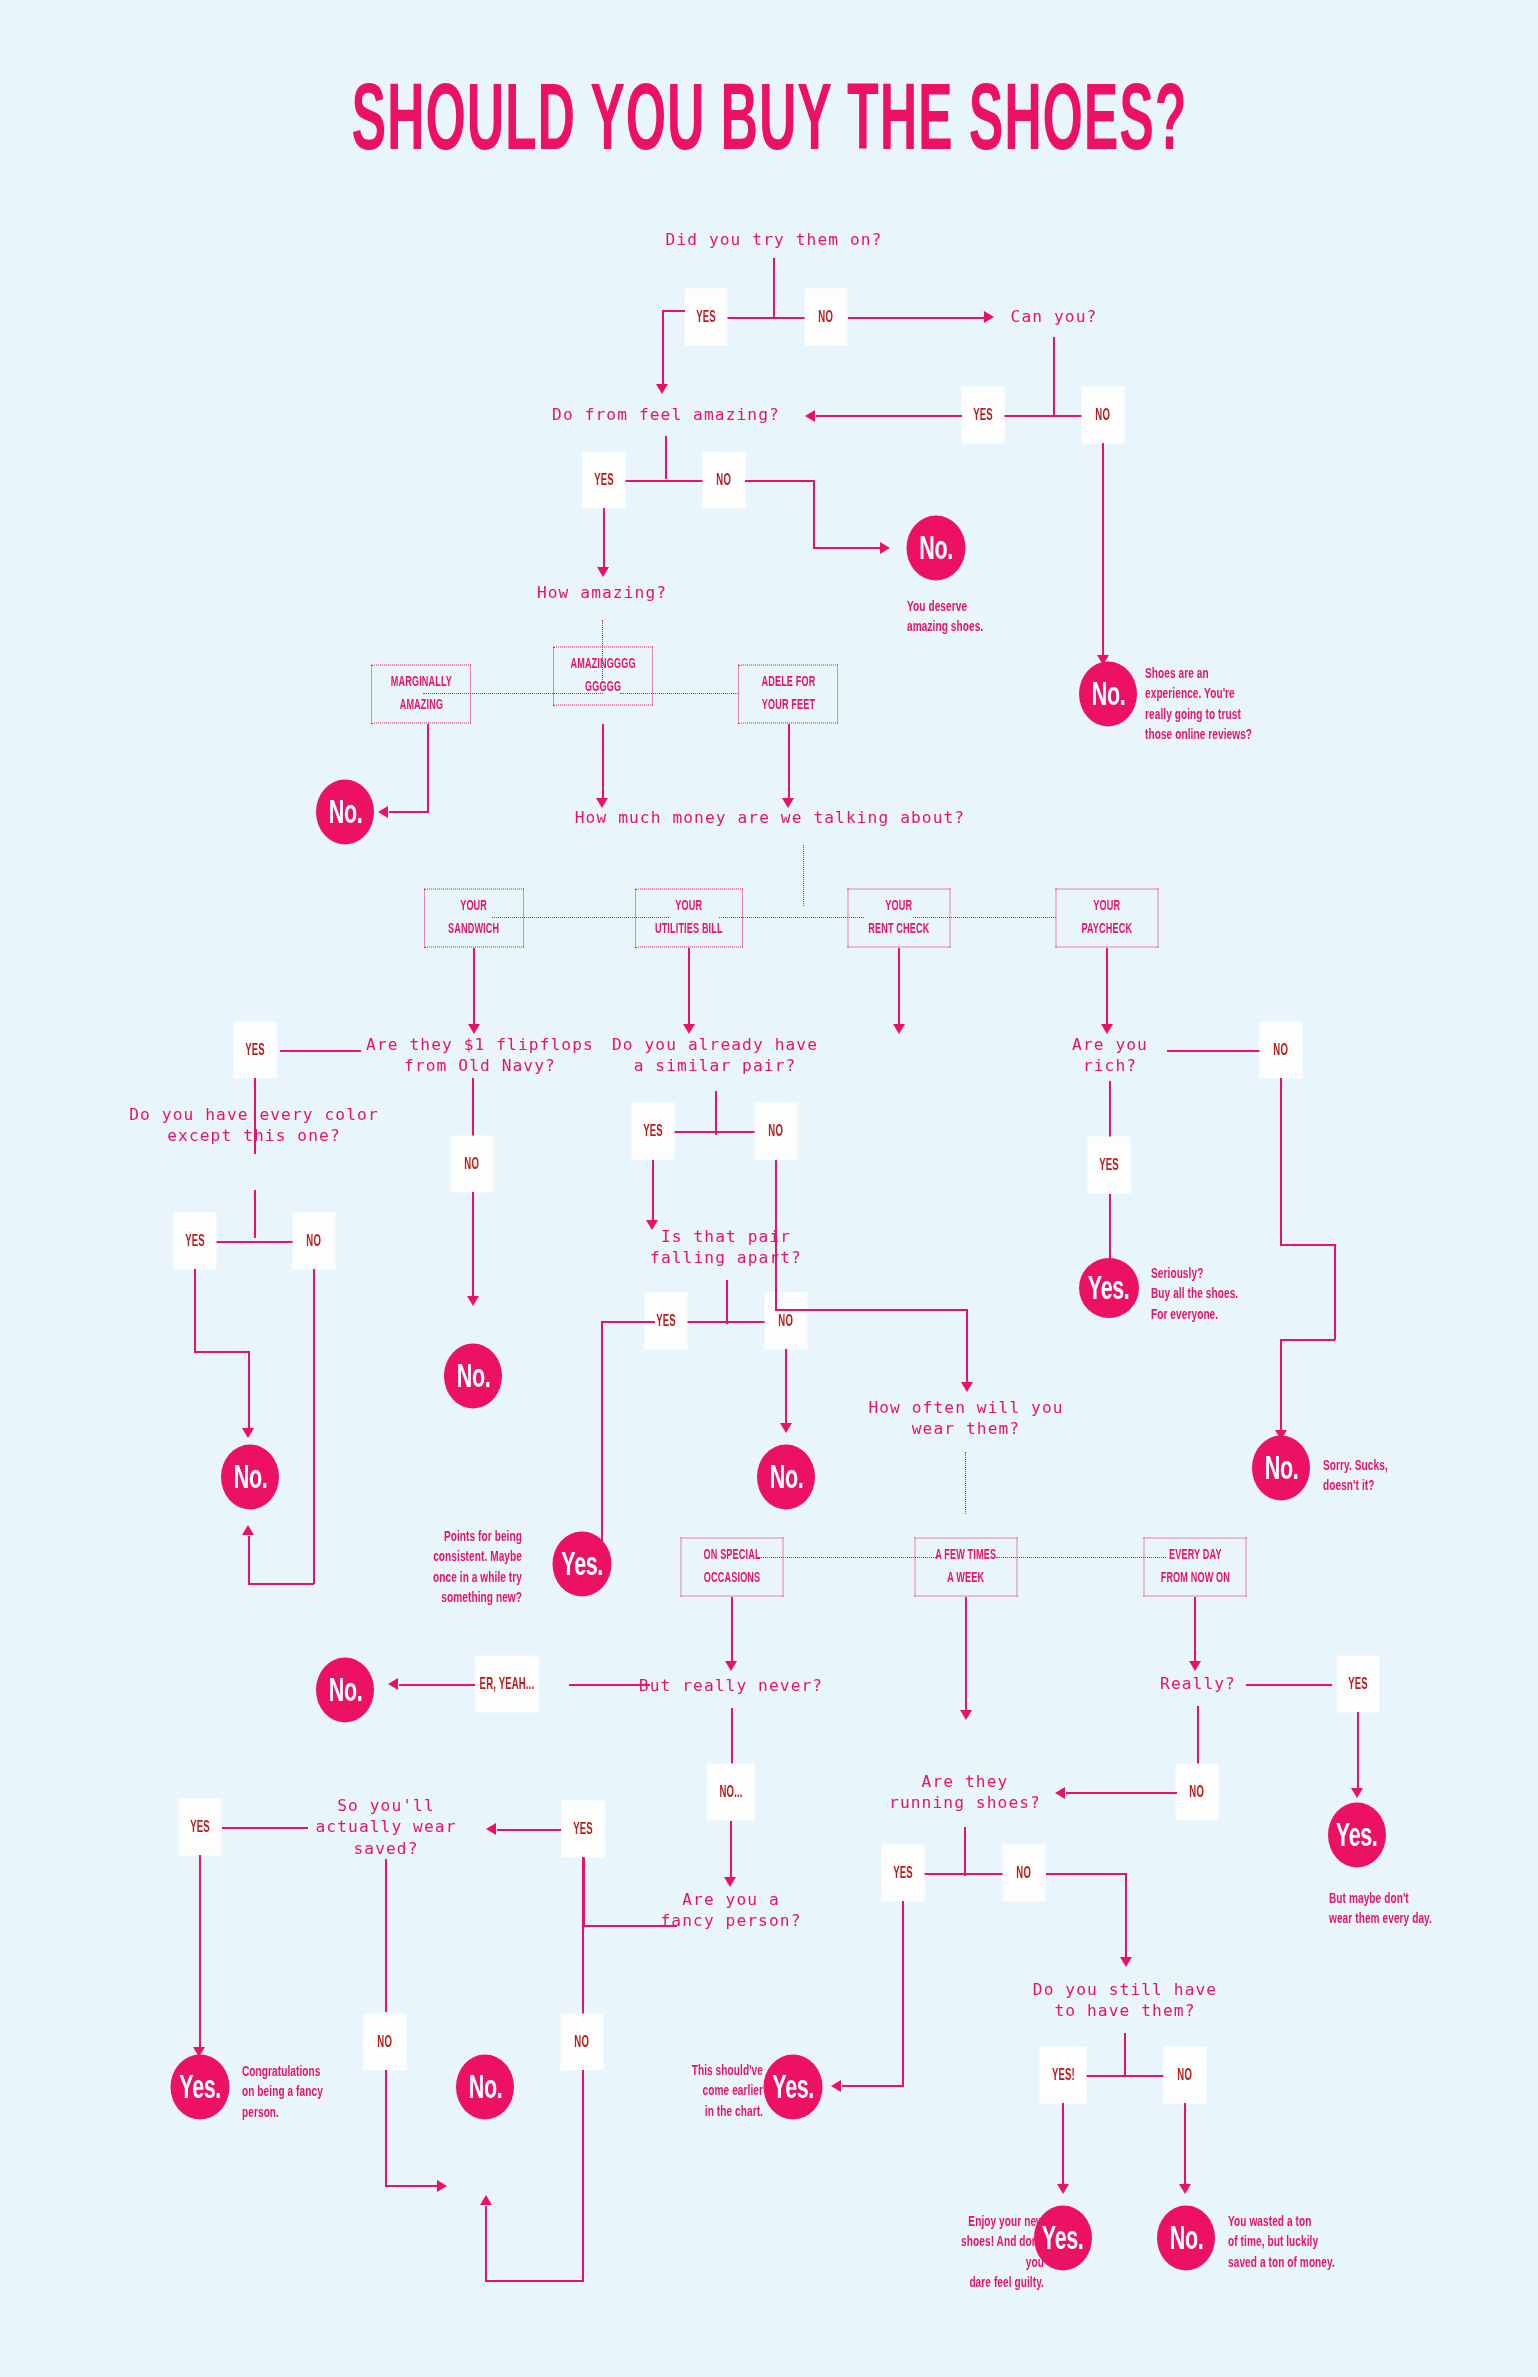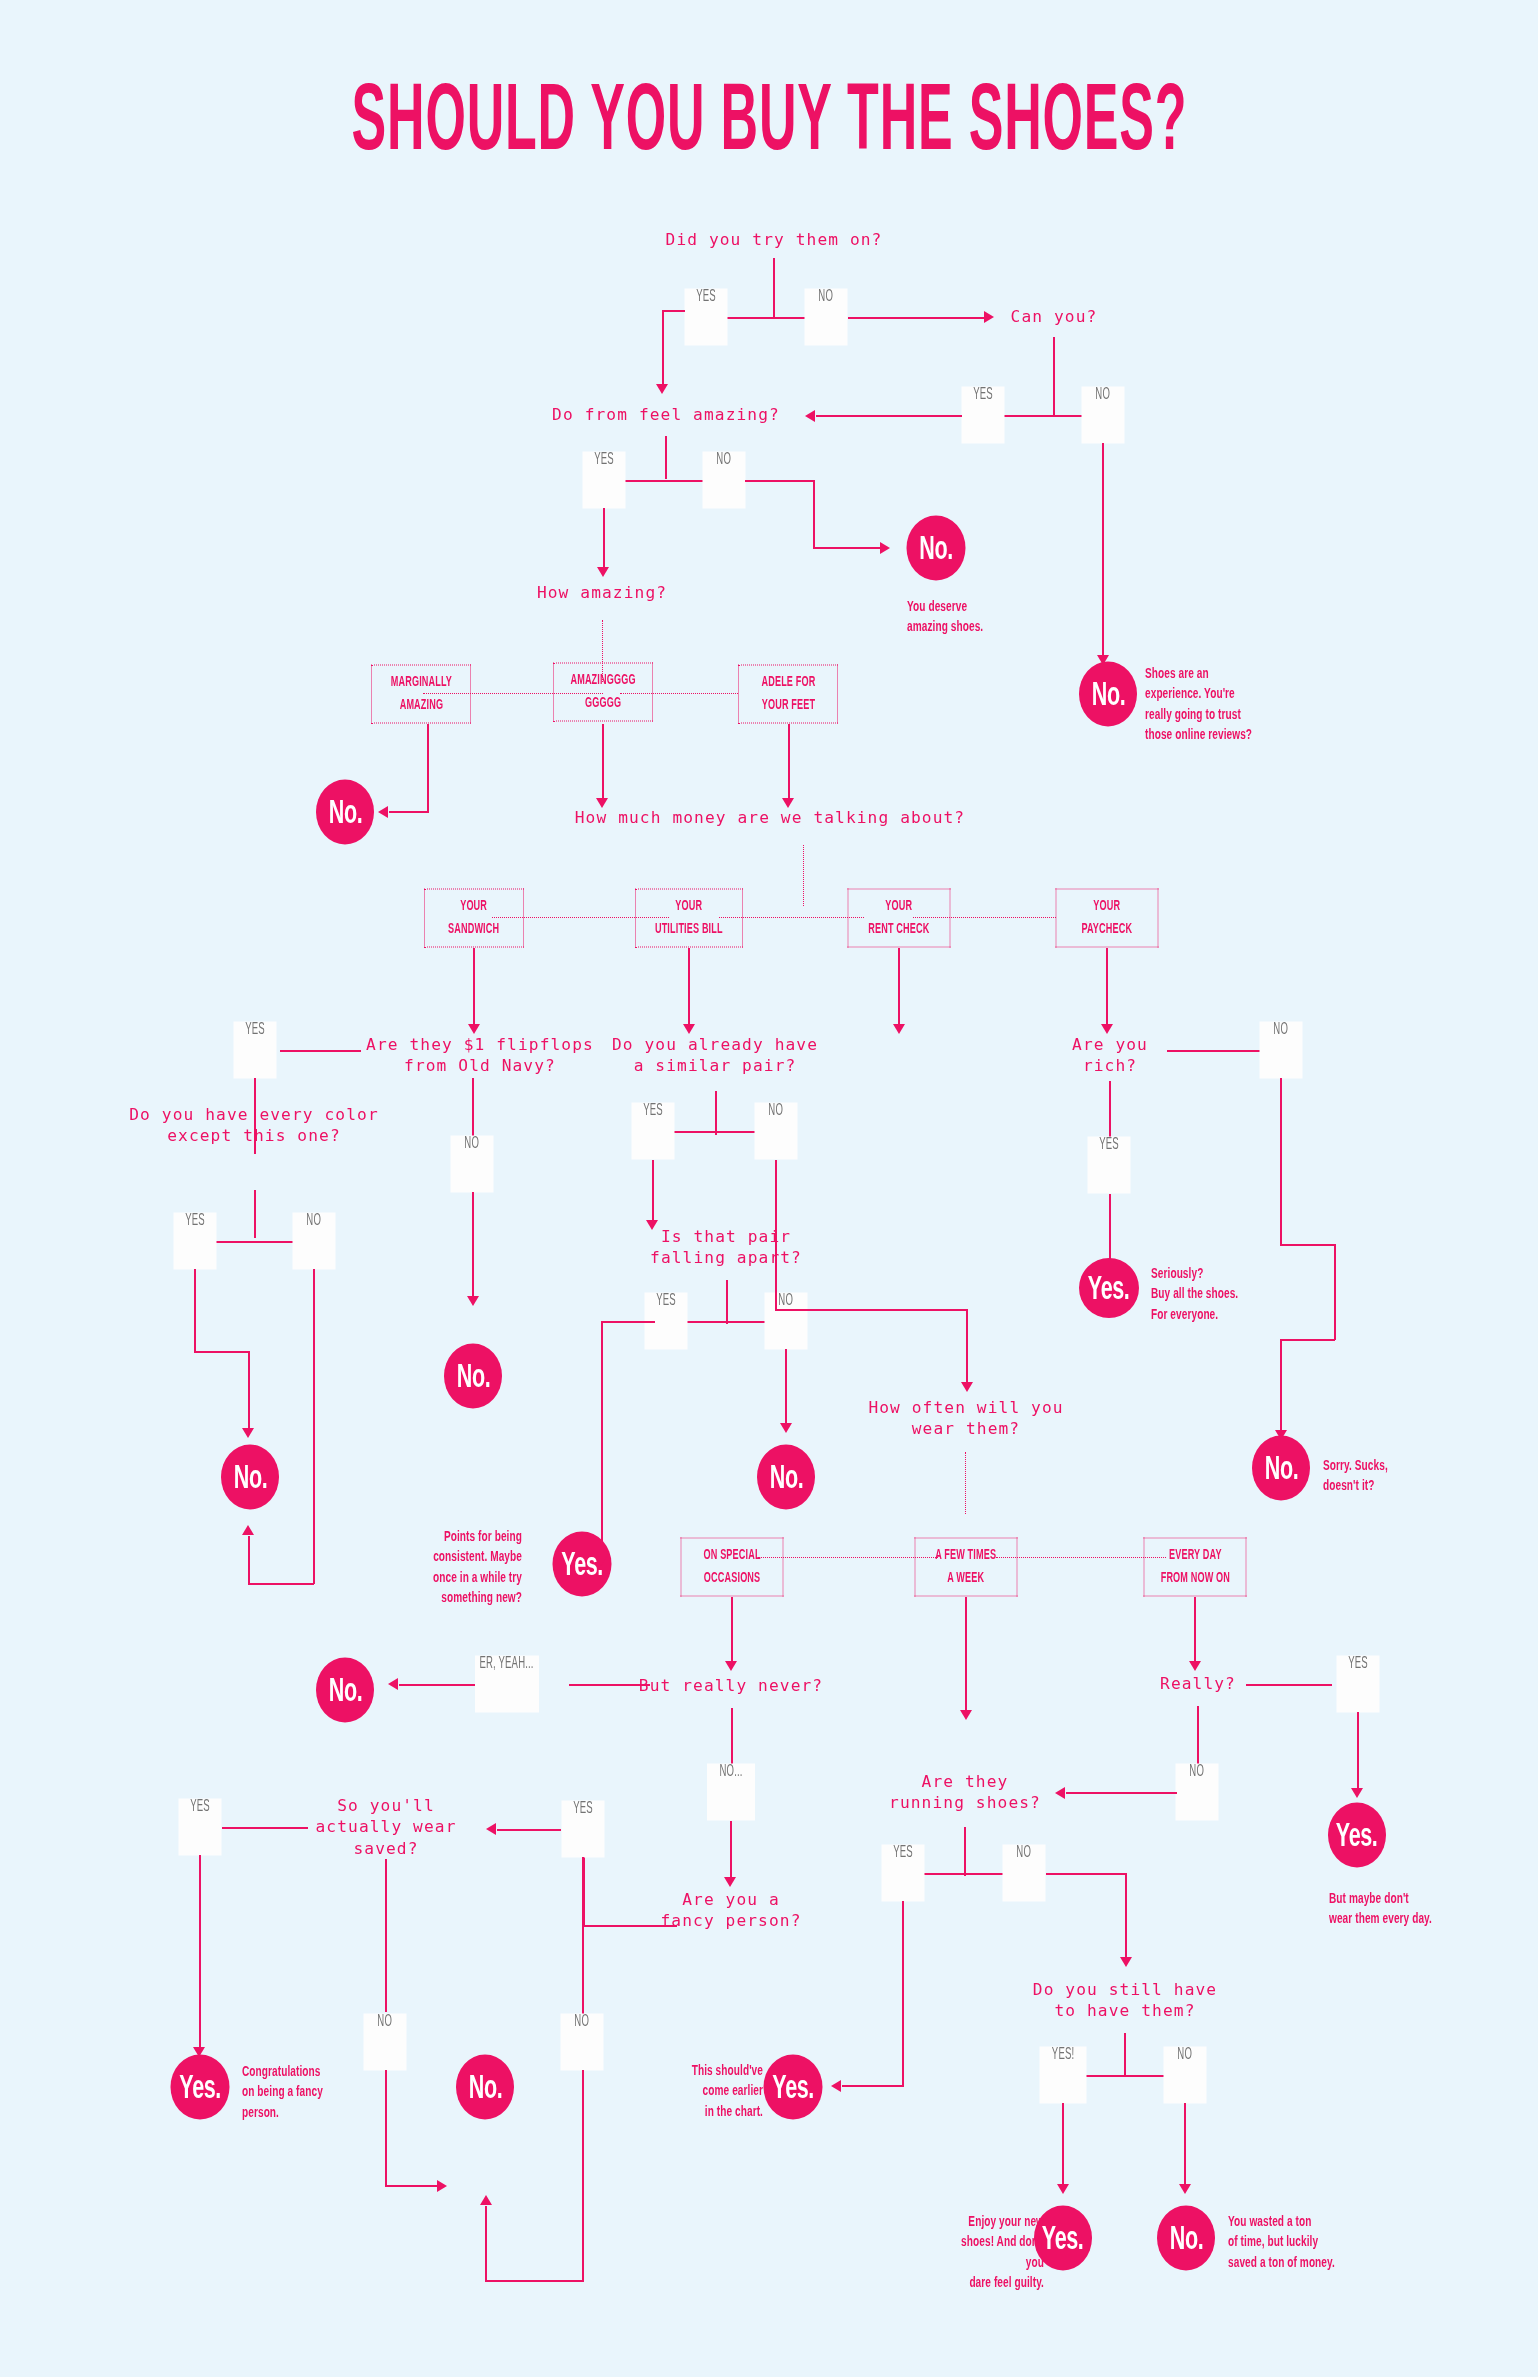--- a/index.html
+++ b/index.html
@@ -43,27 +43,27 @@
     letter-spacing:1.1px;
     text-align:center;
     white-space:pre-line;
     transform:translate(-50%,-50%);
   }
 
   
   .box{
     position:absolute;
     background:#fdfdfd;
-    color:#737373;
+    color:#b91c1c;
     font-family:"Liberation Sans Narrow","Liberation Sans",sans-serif;
-    font-weight:normal;
+    font-weight:bold;
     font-size:13.3px;
     letter-spacing:0.2px;
     display:flex;
-    align-items:flex-start;
+    align-items:center;
     justify-content:center;
     transform:translate(-50%,-50%) ;
     white-space:nowrap;
   }
   .box span{ transform:scaleX(0.72) scaleY(1.20); display:block;}
 
   
   .opt{
     position:absolute;
     border:1.5px dotted #ed1164;
@@ -202,21 +202,21 @@
 experience. You're
 really going to trust
 those online reviews?</span></div>
 
   <div class="dot-v" style="left:602px;top:620px;height:62px;"></div>
   <div class="dot-h" style="left:423px;top:693px;width:180px;"></div>
   <div class="dot-h" style="left:620px;top:693px;width:118px;"></div>
 
   <div class="opt" style="left:421px;top:694px;width:98px;height:57px;"><span>MARGINALLY
 AMAZING</span></div>
-  <div class="opt" style="left:603px;top:692px;width:98px;height:57px;text-align:center;"><span>AMAZINGGGG
+  <div class="opt" style="left:603px;top:676px;width:98px;height:57px;text-align:center;"><span>AMAZINGGGG
 GGGGG</span></div>
   <div class="opt" style="left:788px;top:694px;width:98px;height:57px;"><span>ADELE FOR
 YOUR FEET</span></div>
 
   <div class="ln lnv" style="left:427px;top:724px;height:89px;"></div>
   <div class="ln lnh" style="left:389px;top:811px;width:39px;"></div>
   <div class="ar ar-l" style="left:378px;top:806px;"></div>
   <div class="bub" style="left:345px;top:812px;width:58px;height:65px;">
       <span>No.</span>
     </div>

